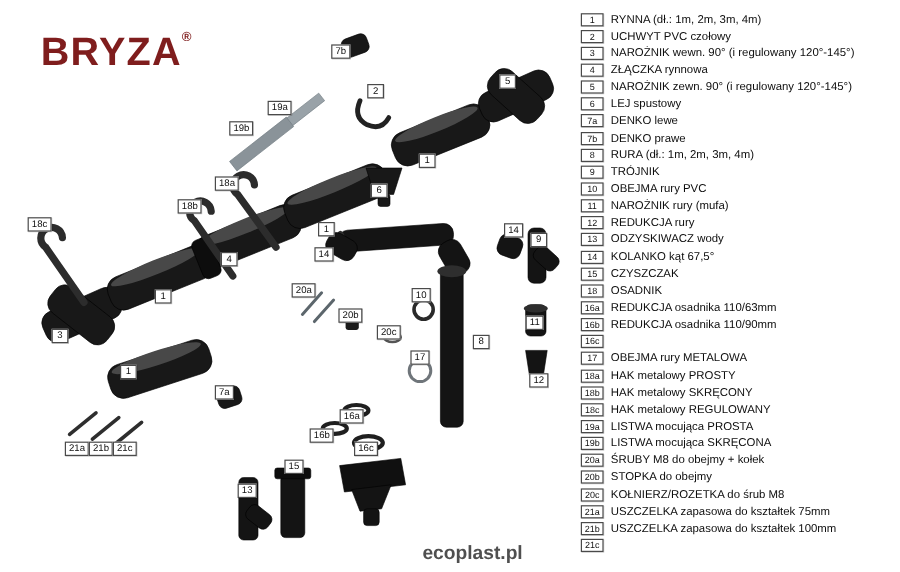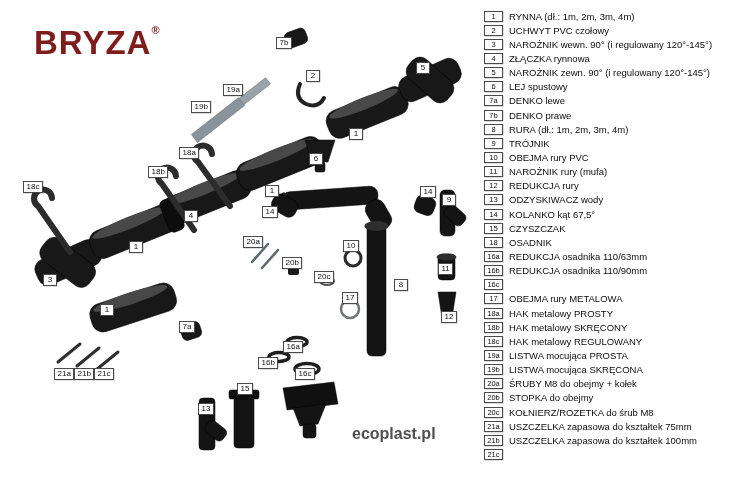--- a/index.html
+++ b/index.html
@@ -17,21 +17,21 @@
   .diagram{position:absolute;left:0;top:0;}
   
   .labels{position:absolute;left:0;top:0;width:485px;height:477px;}
   .part-label{
     position:absolute;background:#fff;border:1px solid #4a4a4a;
     font-size:8px;line-height:10px;padding:0 2.5px;min-width:7px;text-align:center;
     color:#111;box-shadow:0.5px 0.5px 0 rgba(0,0,0,0.25);
   }
   
   .watermark{
-    position:absolute;left:352px;top:425px;font-size:16px;font-weight:bold;color:#4f4f4f;
+    position:absolute;left:352px;top:453px;font-size:16px;font-weight:bold;color:#4f4f4f;
   }
   
   .legend{
     position:absolute;left:484px;top:9px;width:262px;
     display:flex;flex-direction:column;
   }
   .legend-row{height:14.15px;display:flex;align-items:center;}
   .legend-row .num{
     display:inline-block;min-width:15px;height:9px;line-height:9px;
     border:1px solid #4a4a4a;background:#fff;font-size:7.5px;text-align:center;

